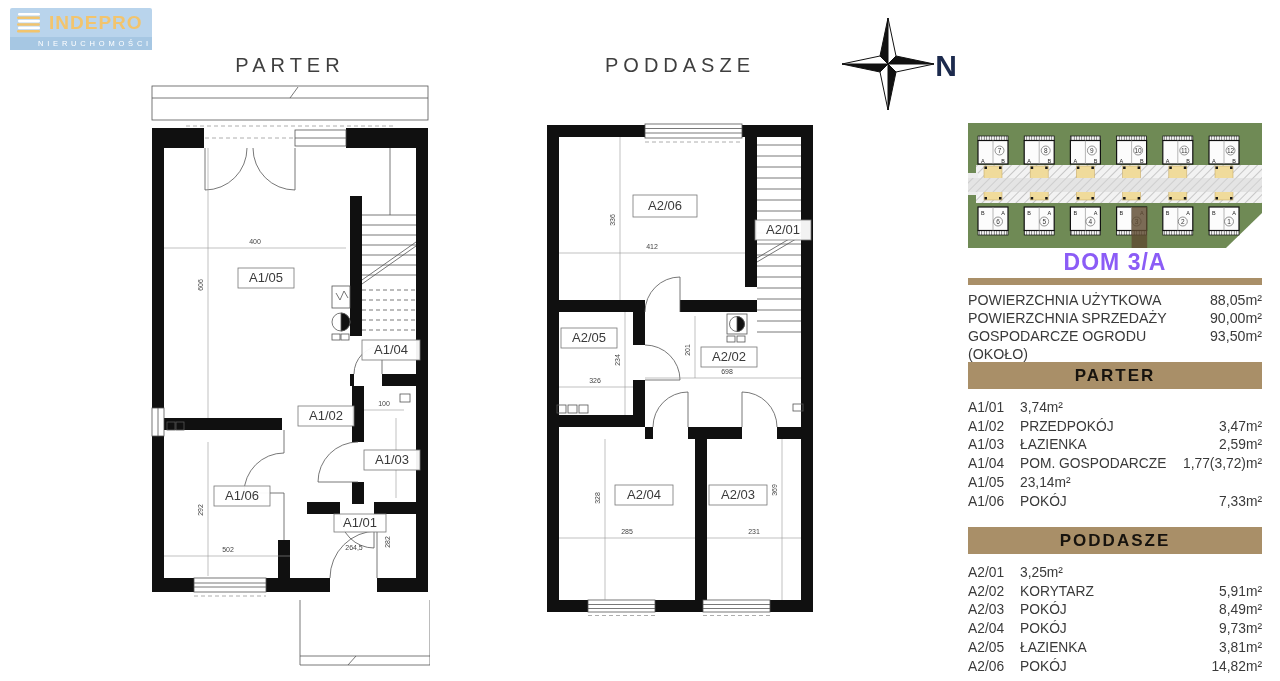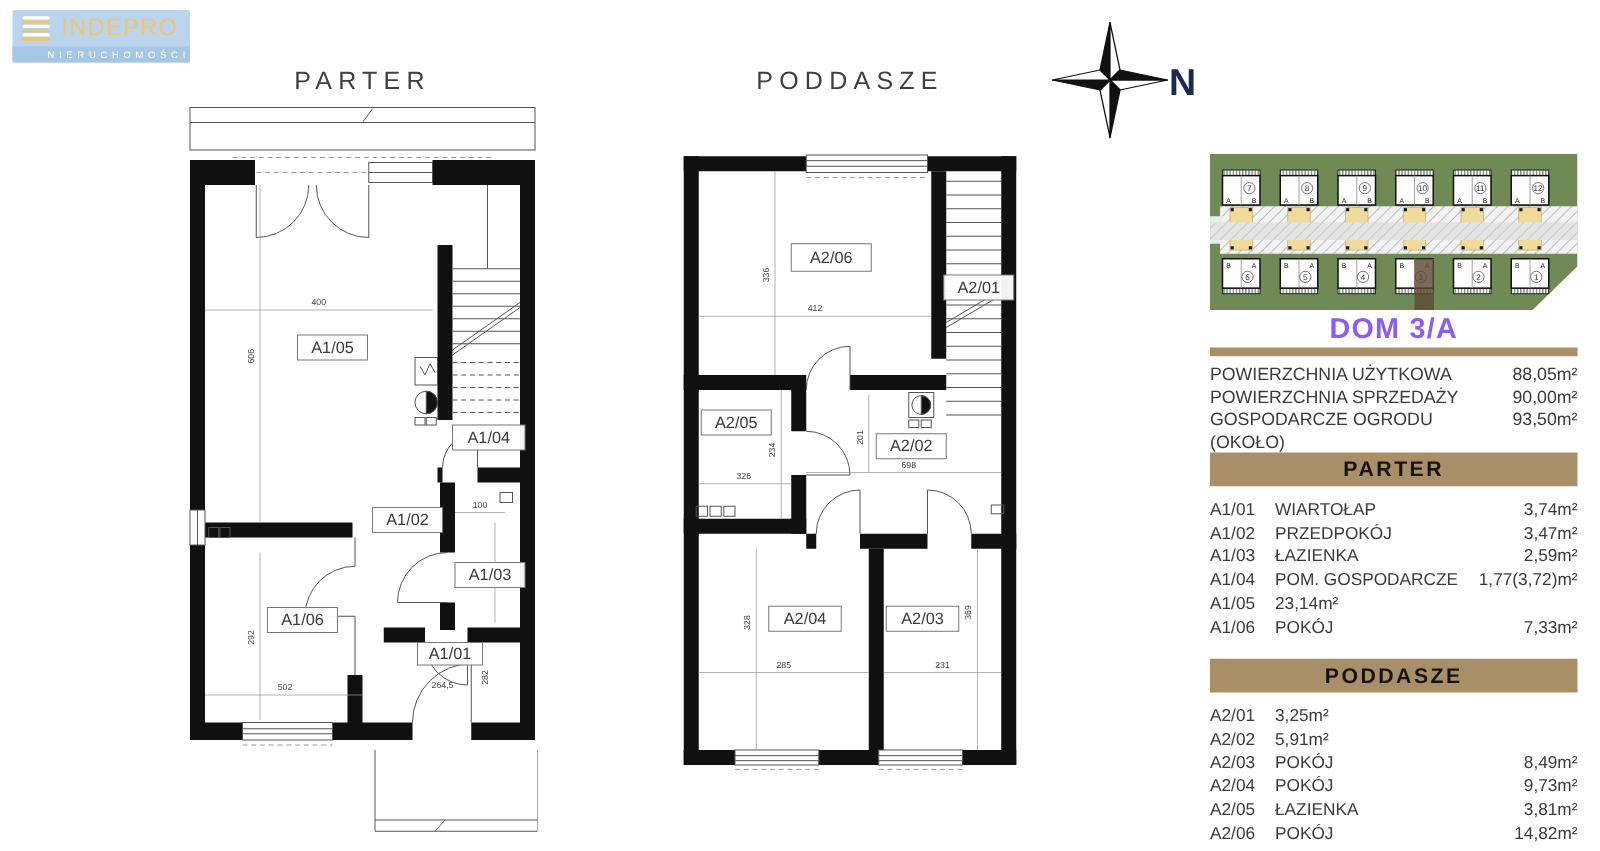--- a/index.html
+++ b/index.html
@@ -2,21 +2,21 @@
 <html><head>
 <meta charset="utf-8">
 <style>
   html,body{margin:0;padding:0;background:#fff}
   .canvas{position:relative;width:1280px;height:681px;background:#fff;overflow:hidden;
           font-family:"Liberation Sans",sans-serif}
   .abs{position:absolute}
   
   .logo{left:10px;top:8px;width:142px;height:42px;background:#b9d4ec;border-radius:2px}
   .logo-row{display:flex;align-items:center;height:29px;padding-left:5px}
-  .logo-name{color:#f2c46d;font-weight:normal;font-size:19px;letter-spacing:1px;margin-left:4px}
+  .logo-name{color:#f2c46d;font-weight:bold;font-size:19px;letter-spacing:1px;margin-left:4px}
   .logo-strip{height:13px;background:#a6c7e3;color:#fff;font-size:7.5px;letter-spacing:3.8px;
               text-align:right;line-height:13px;white-space:nowrap}
   
   .plan-title{font-size:20px;letter-spacing:5px;color:#3f3f3f;text-align:center;font-weight:500}
   .pt-parter{left:150px;top:54px;width:280px}
   .pt-poddasze{left:545px;top:54px;width:270px}
   
   .dom-title{left:968px;top:249px;width:294px;text-align:center;font-size:23px;font-weight:bold;
              letter-spacing:1px;color:#8b5cf6}
   .divider{left:968px;top:278px;width:294px;height:7px;background:#a98f68}
@@ -517,21 +517,20 @@
     <div class="sum-row">
       <span>GOSPODARCZE OGRODU (OKOŁO)</span>
       <span>93,50m²</span>
     </div>
   </div>
 
   <div class="bar bar-parter">PARTER</div>
   <div class="rooms rooms-parter">
     <div class="room-row">
       <span class="room-code">A1/01</span>
-      <span class="room-name">WIARTOŁAP</span>
       <span class="room-area">3,74m²</span>
     </div>
     <div class="room-row">
       <span class="room-code">A1/02</span>
       <span class="room-name">PRZEDPOKÓJ</span>
       <span class="room-area">3,47m²</span>
     </div>
     <div class="room-row">
       <span class="room-code">A1/03</span>
       <span class="room-name">ŁAZIENKA</span>
@@ -554,20 +553,21 @@
   </div>
 
   <div class="bar bar-poddasze">PODDASZE</div>
   <div class="rooms rooms-poddasze">
     <div class="room-row">
       <span class="room-code">A2/01</span>
       <span class="room-area">3,25m²</span>
     </div>
     <div class="room-row">
       <span class="room-code">A2/02</span>
+      <span class="room-name">KORYTARZ</span>
       <span class="room-area">5,91m²</span>
     </div>
     <div class="room-row">
       <span class="room-code">A2/03</span>
       <span class="room-name">POKÓJ</span>
       <span class="room-area">8,49m²</span>
     </div>
     <div class="room-row">
       <span class="room-code">A2/04</span>
       <span class="room-name">POKÓJ</span>

